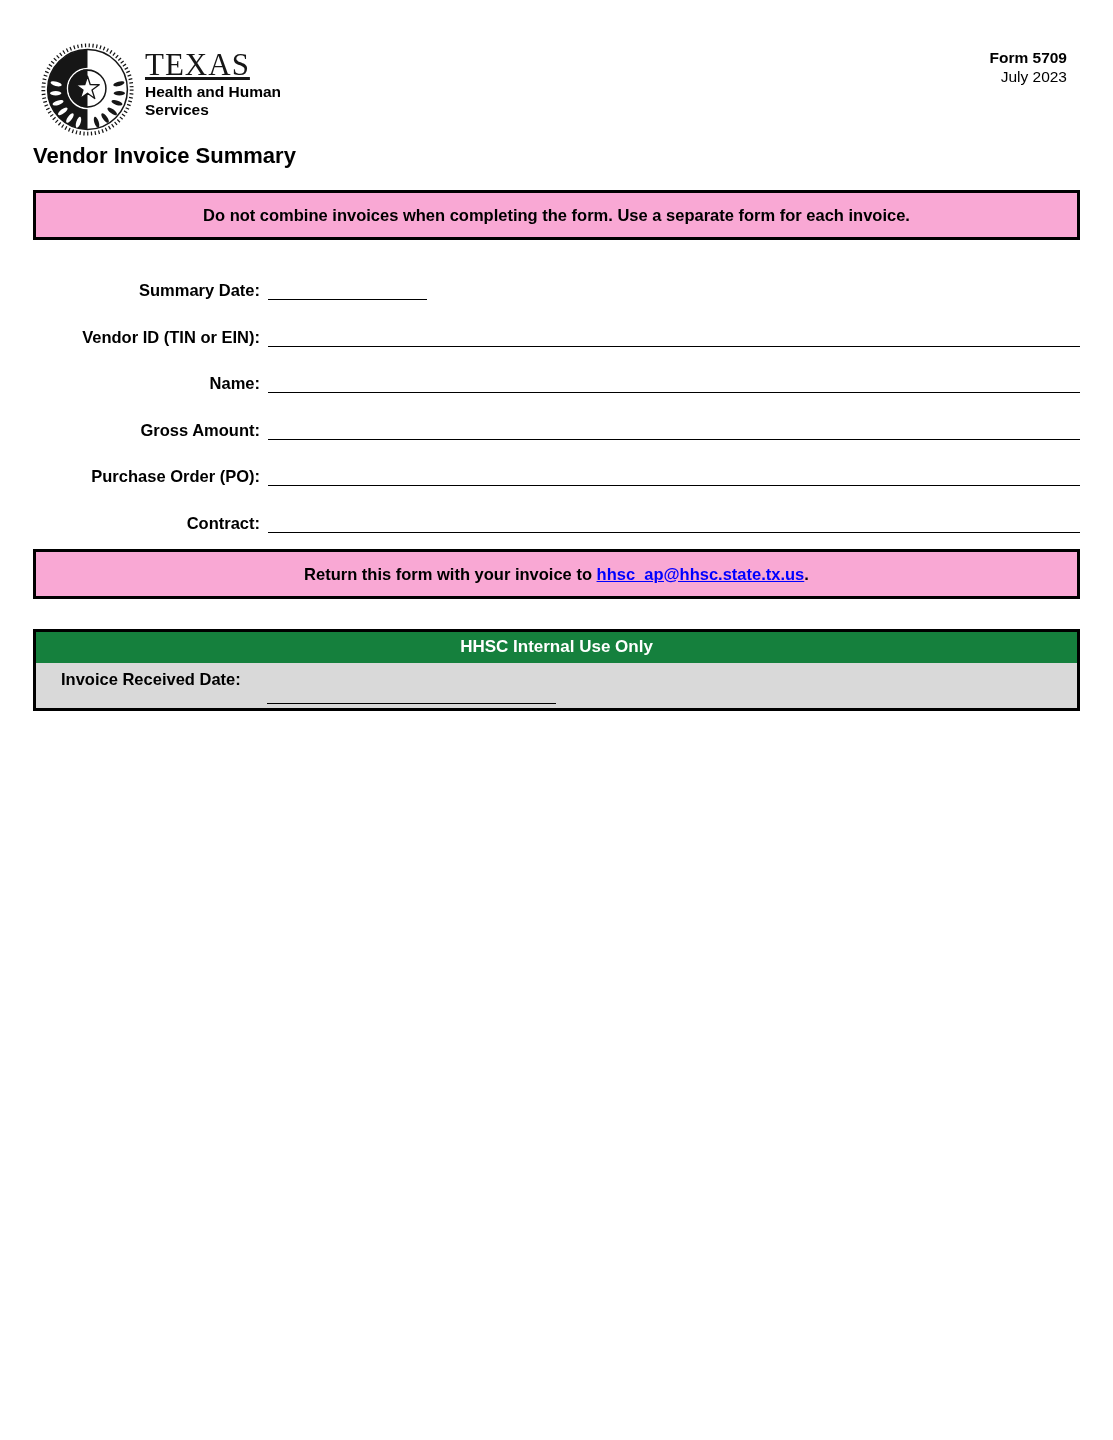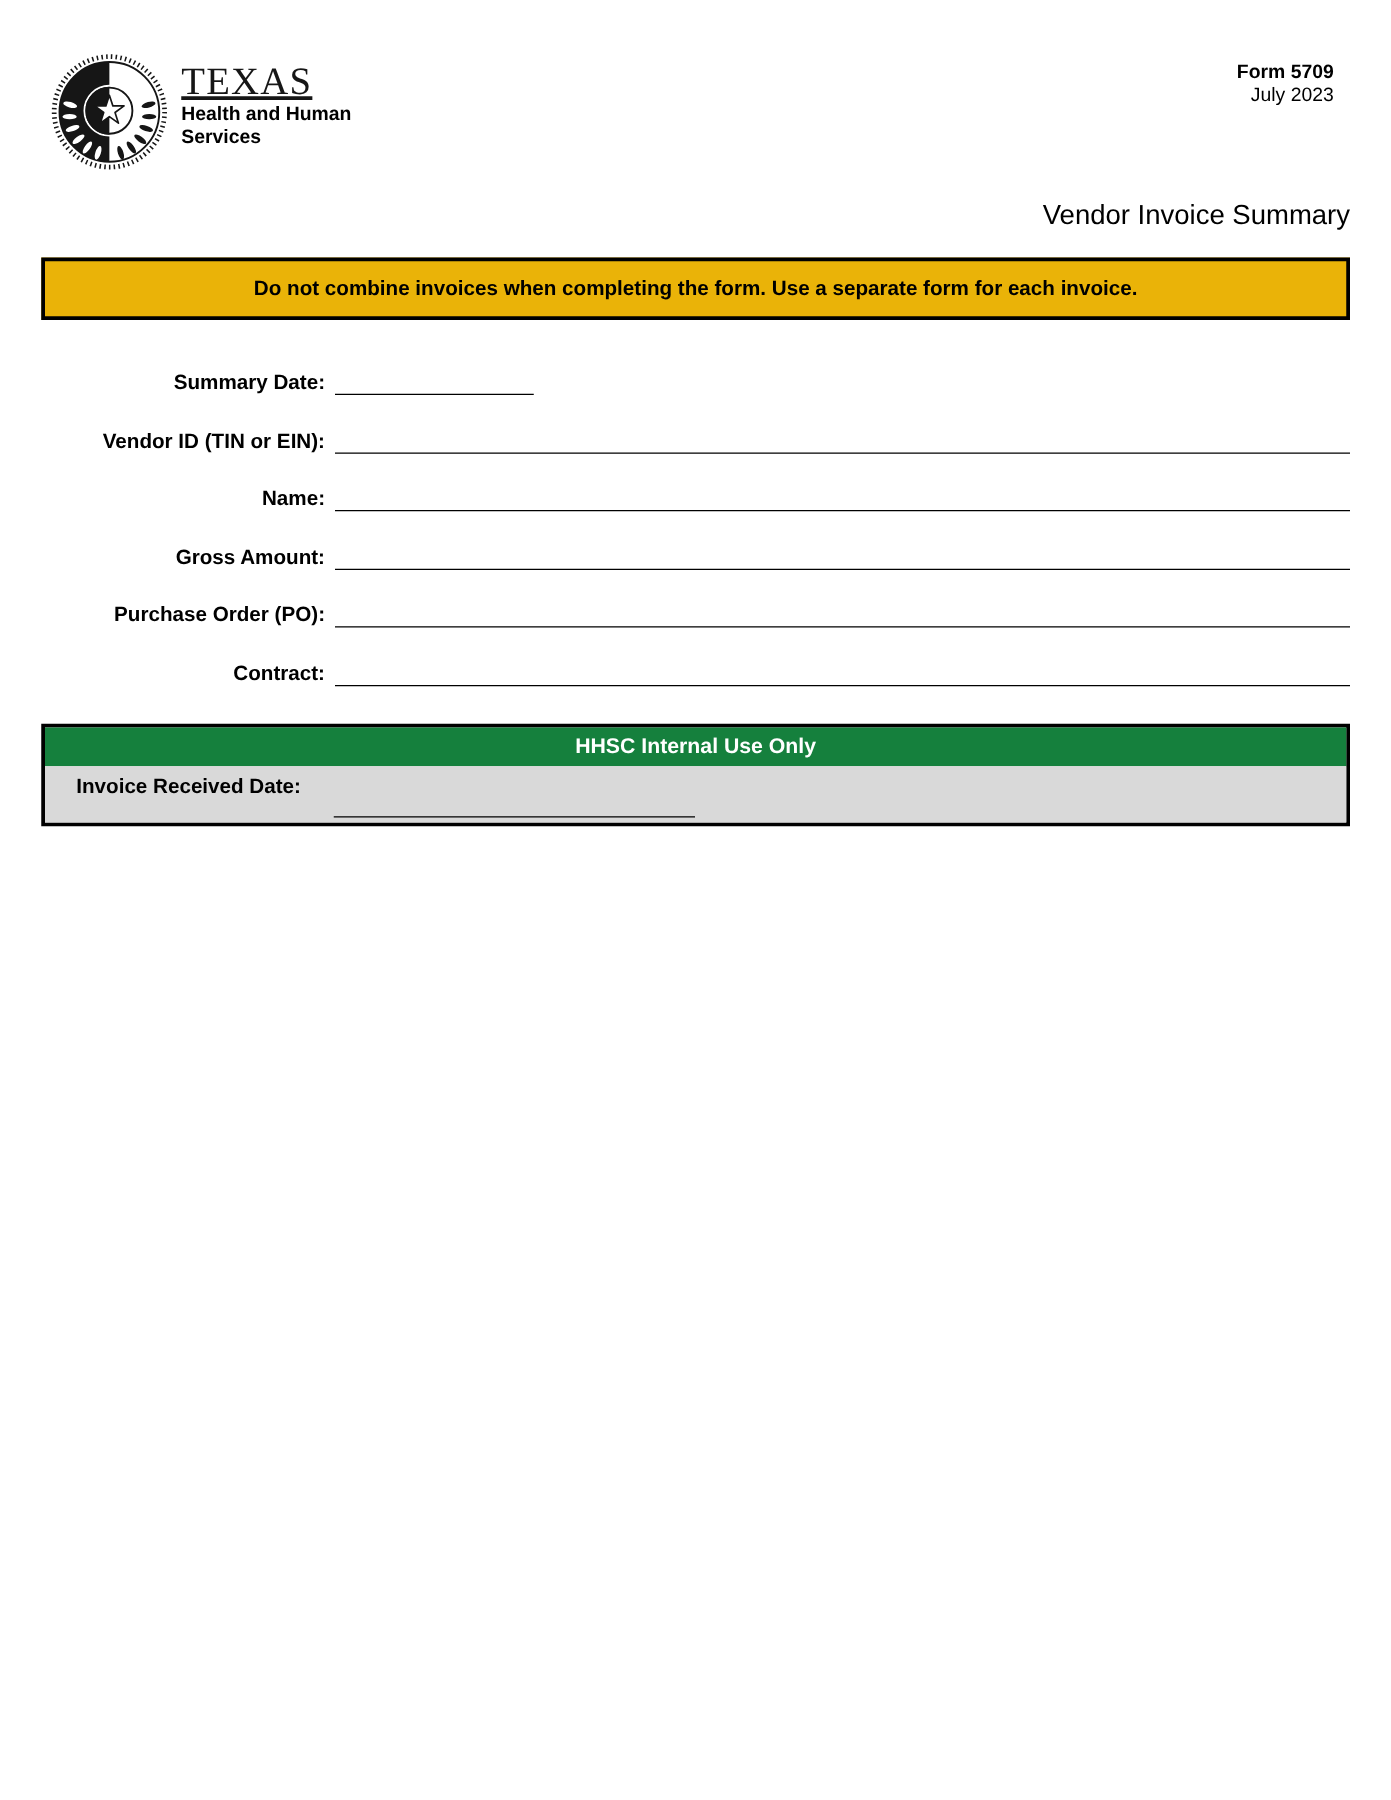--- a/index.html
+++ b/index.html
@@ -17,27 +17,27 @@
   .header { display:flex; justify-content:space-between; align-items:flex-start; height:95px; }
   .logo { display:flex; align-items:flex-start; margin-left:7px; }
   .seal { width:95px; height:95px; flex:none; }
   .logo-text { margin-left:10px; padding-top:7px; }
   .logo-texas { font-family:"Liberation Serif", serif; font-size:31px; letter-spacing:1px; line-height:1; color:#161616;text-decoration:underline; }
   .logo-sub { font-weight:bold; font-size:15.5px; line-height:1.17; color:#000000; margin-top:3px; }
   .form-meta { text-align:right; margin-top:6px; margin-right:13px; font-size:15.5px; line-height:1.25; }
   .form-number { font-weight:bold; }
 
   
-  .title { text-align:right; font-size:22px; font-weight:normal; margin-top:22px; }
+  .title { text-align:left; font-size:22px; font-weight:bold; margin-top:6px; }
 
   
   .notice-box {
     margin-top:21px;
     border:3px solid #000;
-    background:#eab308;
+    background:#f9a8d4;
     height:50px;
     display:flex; align-items:center; justify-content:center;
     font-weight:bold; font-size:16.5px;
     text-align:center;
   }
   .return-box { margin-top:16px; }
   .email-link { color:#0000ff; text-decoration:underline; cursor:pointer; }
 
   
   .fields { margin-top:30px; }
@@ -142,20 +142,23 @@
     <div class="field-row">
       <span class="field-label">Purchase Order (PO):</span>
       <span class="write-line"></span>
     </div>
     <div class="field-row">
       <span class="field-label">Contract:</span>
       <span class="write-line"></span>
     </div>
   </div>
 
+  <div class="notice-box return-box">
+    <span><span>Return this form with your invoice to </span><a class="email-link" href="#">hhsc_ap@hhsc.state.tx.us</a><span>.</span></span>
+  </div>
 
   <div class="internal-box">
     <div class="internal-header">HHSC Internal Use Only</div>
     <div class="internal-body">
       <span class="internal-label">Invoice Received Date:</span>
       <span class="received-line"></span>
     </div>
   </div>
 
 </div>

